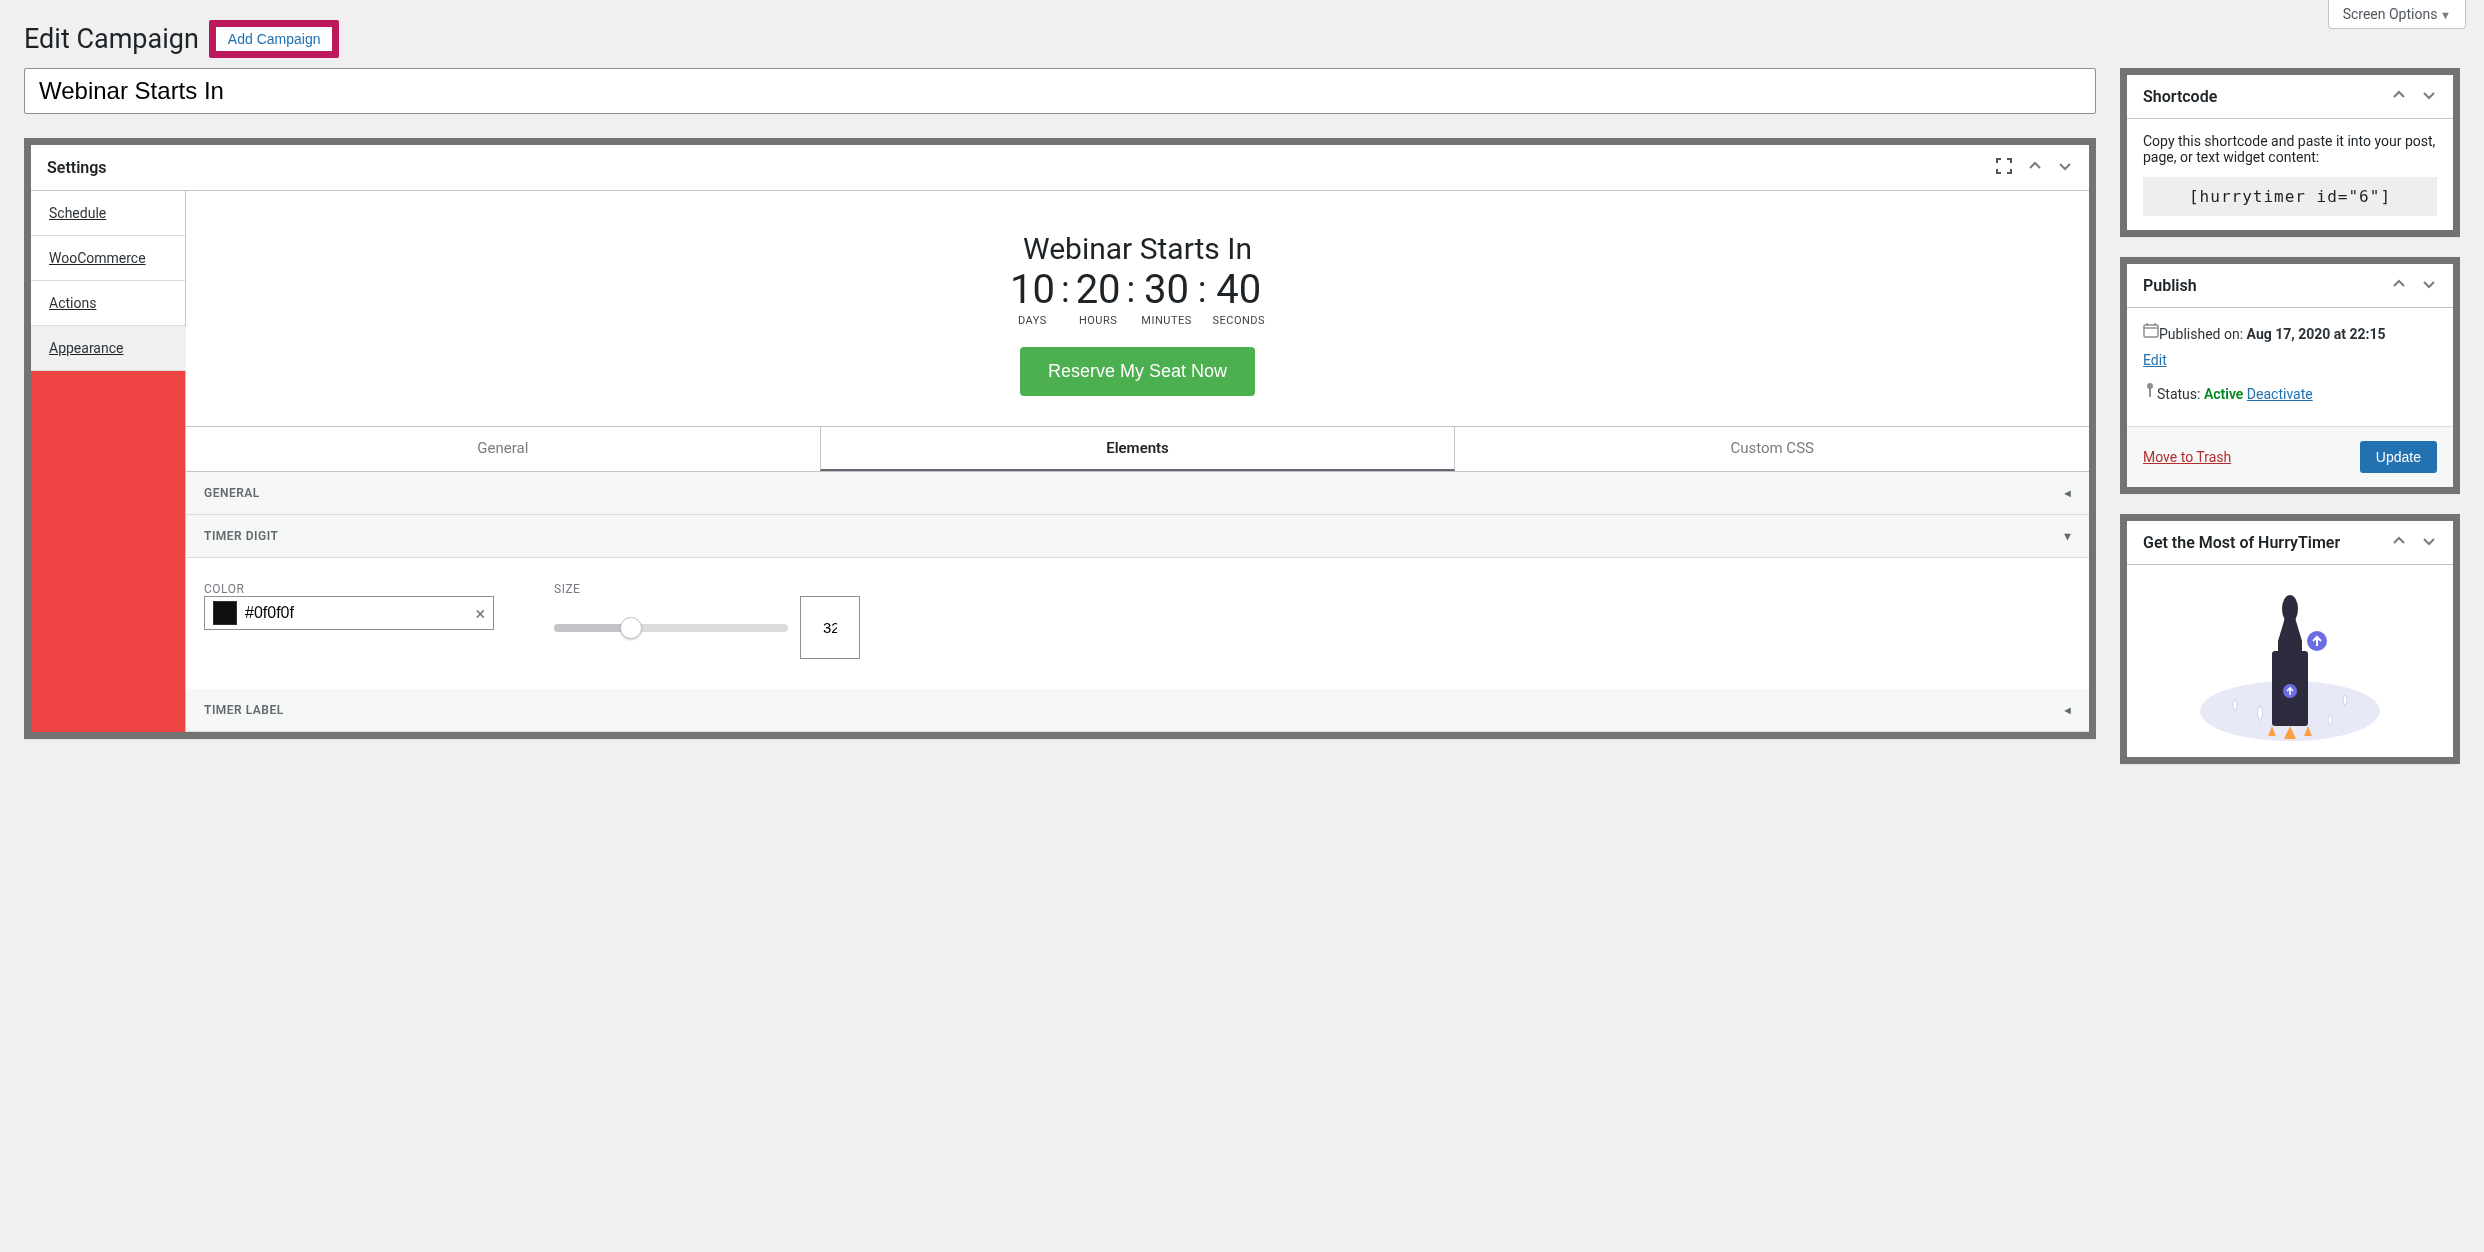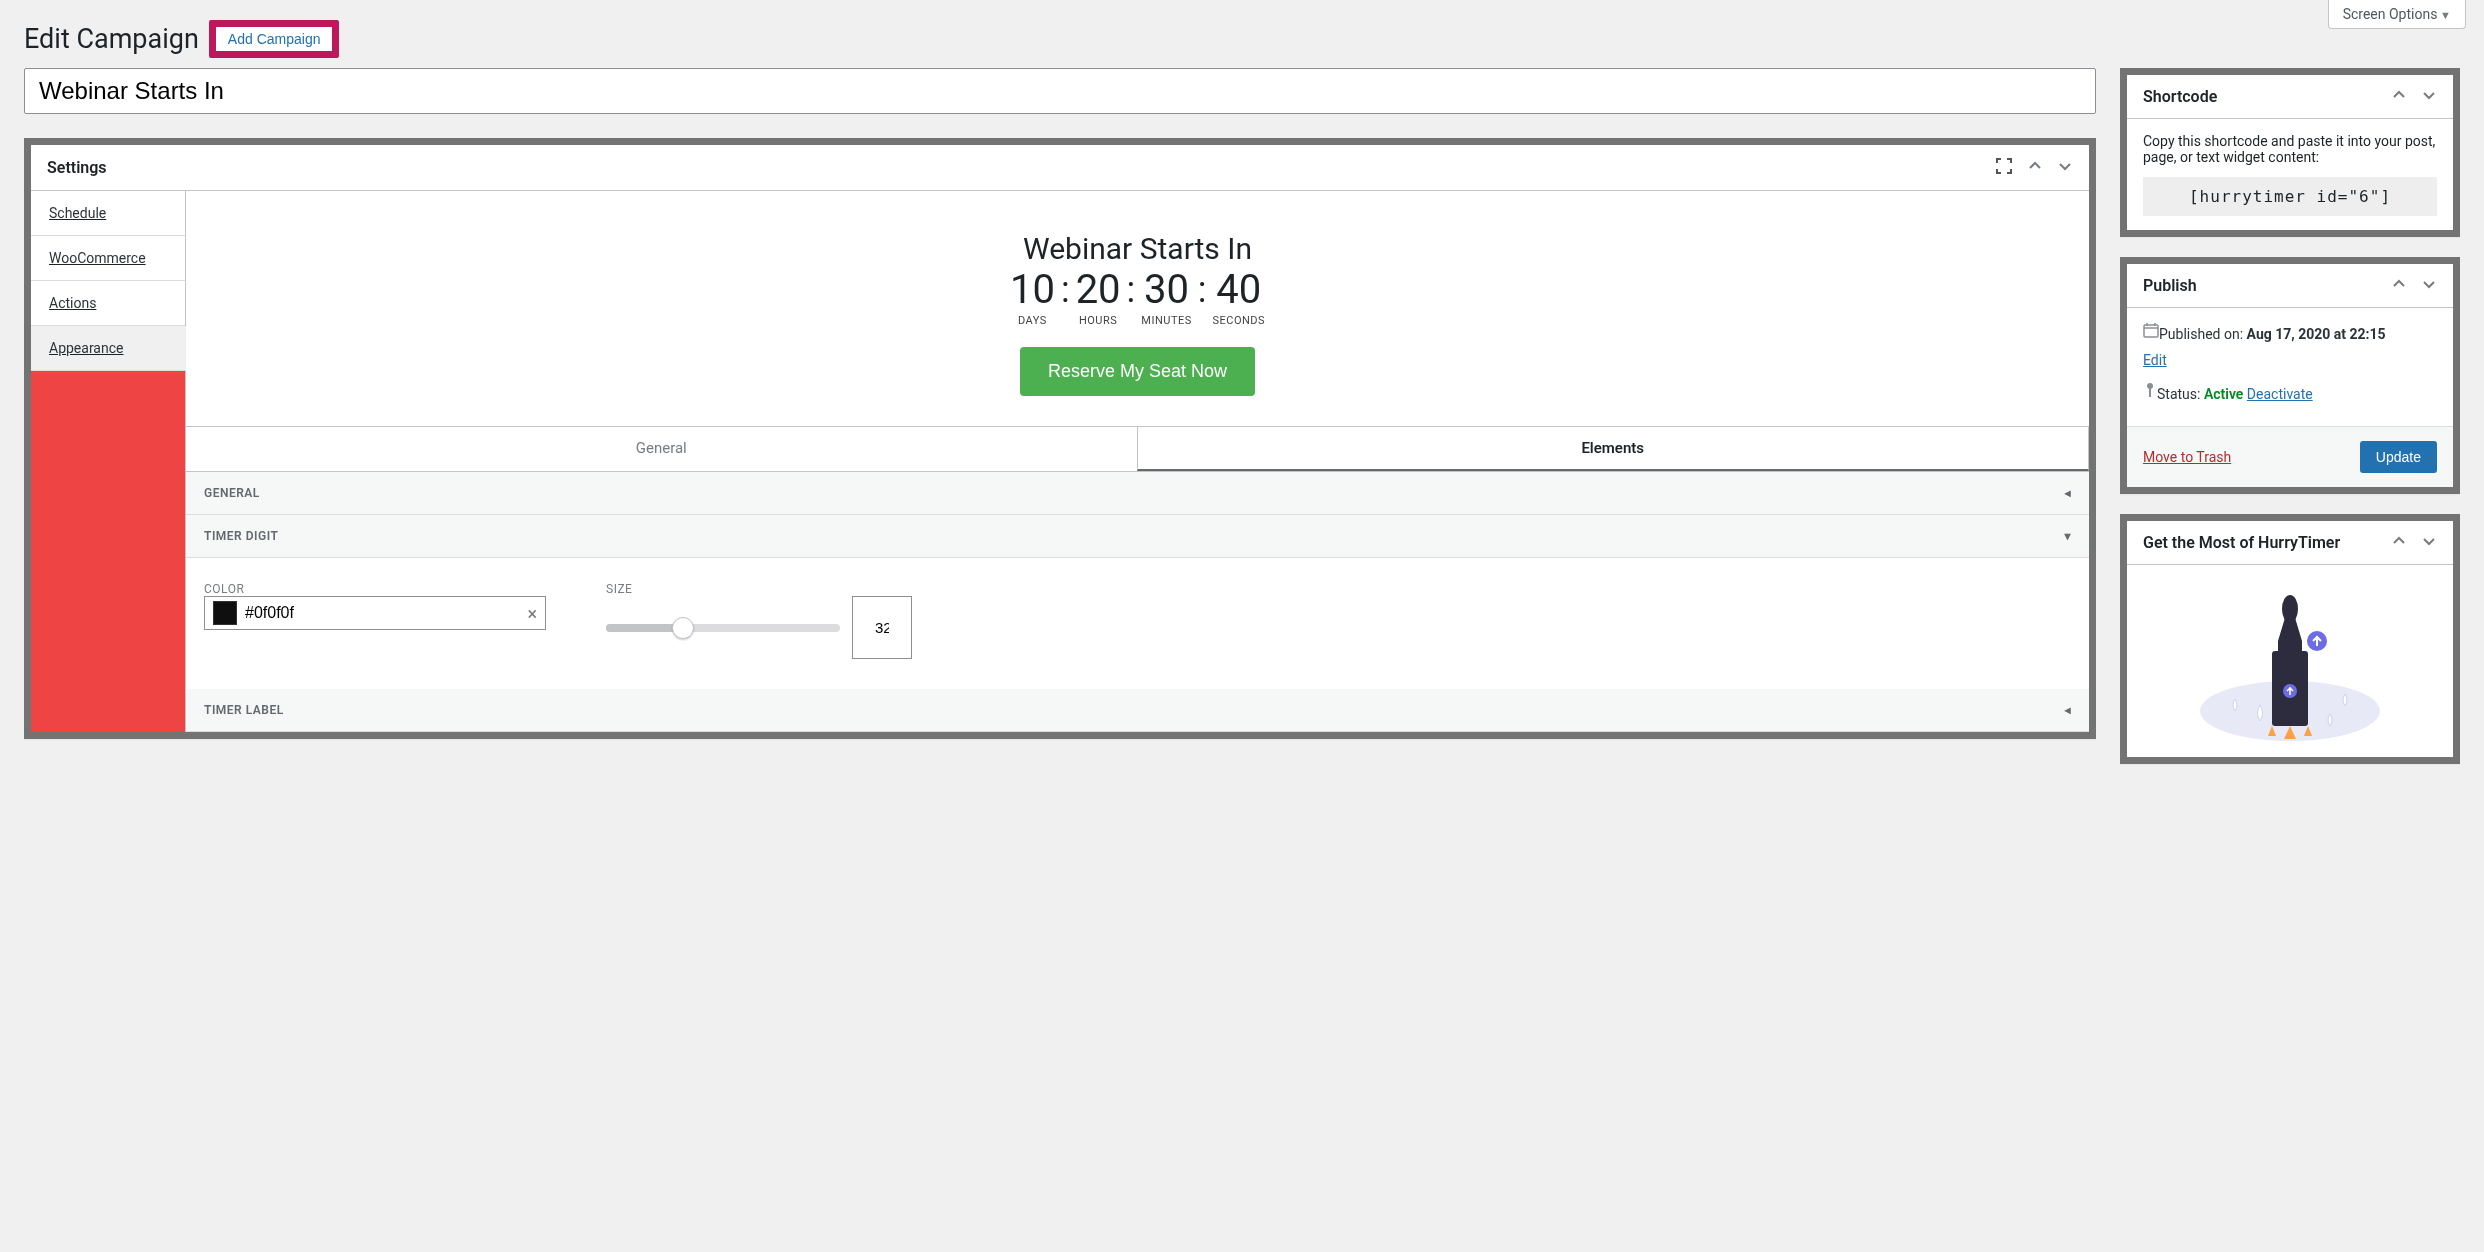--- a/index.html
+++ b/index.html
@@ -157,21 +157,21 @@
     }
     .field-group { display: flex; flex-direction: column; gap: 0; }
     .field-label { font-size: 12px; color: #787c82; letter-spacing: 0.5px; }
     .color-input-wrap {
       display: flex;
       align-items: center;
       border: 1px solid #8c8f94;
       padding: 4px 8px;
       gap: 8px;
       background: #fff;
-      width: 342px;
+      width: 290px;
     }
     .color-swatch { width: 24px; height: 24px; background: #0f0f0f; border: 1px solid #333; }
     .color-input { border: none; flex: 1; font-size: 16px; outline: none; }
     .clear-x { cursor: pointer; color: #787c82; font-size: 18px; }
     .size-row { display: flex; align-items: center; gap: 12px; }
     .slider-track {
       width: 234px;
       height: 8px;
       background: #dcdcde;
       border-radius: 4px;
@@ -294,20 +294,21 @@
                 <div class="timer-num">40</div>
                 <div class="timer-label">SECONDS</div>
               </div>
             </div>
             <button class="reserve-btn">Reserve My Seat Now</button>
           </div>
 
           <div class="sub-tabs">
             <div class="sub-tab">General</div>
             <div class="sub-tab active">Elements</div>
+            <div class="sub-tab">Custom CSS</div>
           </div>
 
           <div class="accordion-header">
             <span>GENERAL</span>
             <span>◂</span>
           </div>
           <div class="accordion-header">
             <span>TIMER DIGIT</span>
             <span>▾</span>
           </div>

